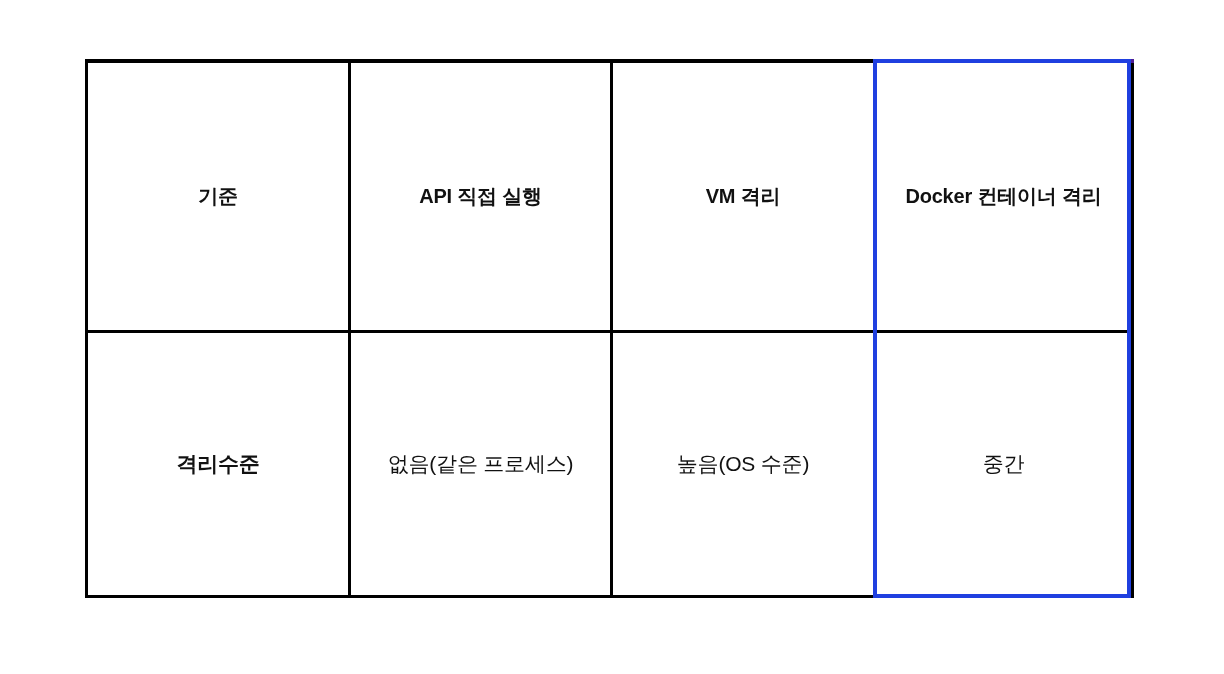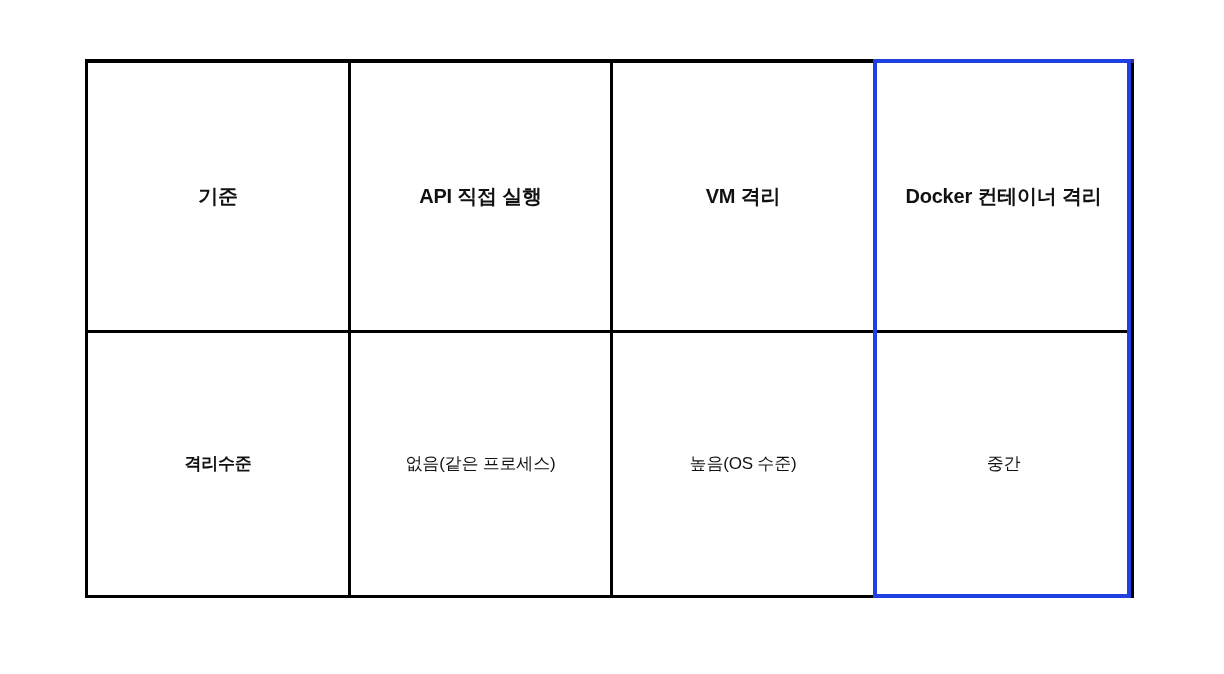--- a/index.html
+++ b/index.html
@@ -38,21 +38,21 @@
     table-layout: fixed;
     background: #ffffff;
   }
 
   table.compare-table td {
     border: 3px solid #000000;
     background: #ffffff;
     text-align: center;
     vertical-align: middle;
     padding: 0 8px;
-    font-size: 17px;
+    font-size: 21px;
     line-height: 1.35;
     color: #111111;
     letter-spacing: -0.2px;
     word-break: keep-all;
   }
 
   
   col.c-criteria { width: 263px; }
   col.c-api      { width: 262px; }
   col.c-vm       { width: 263px; }

